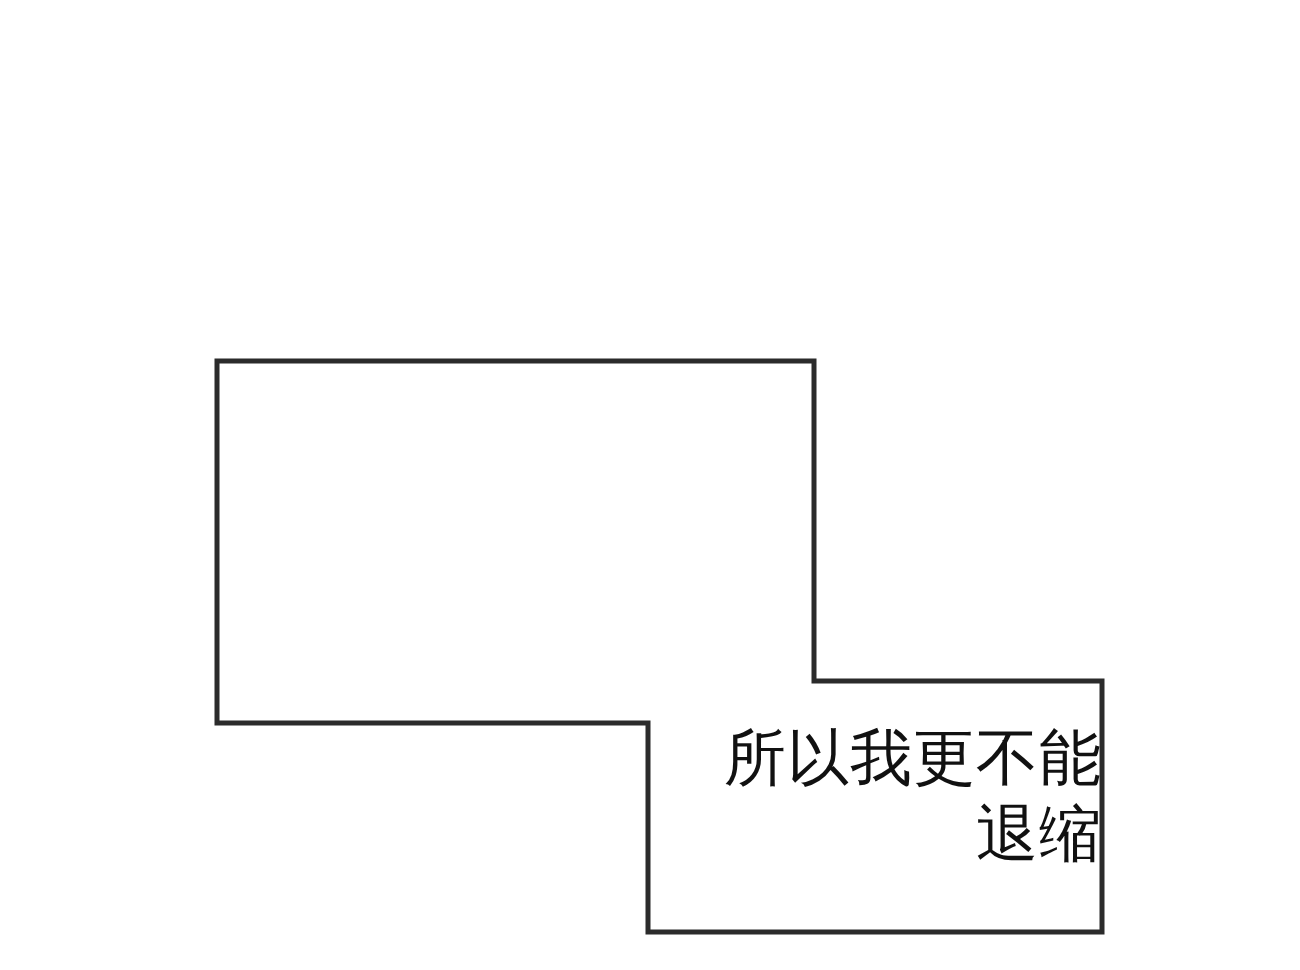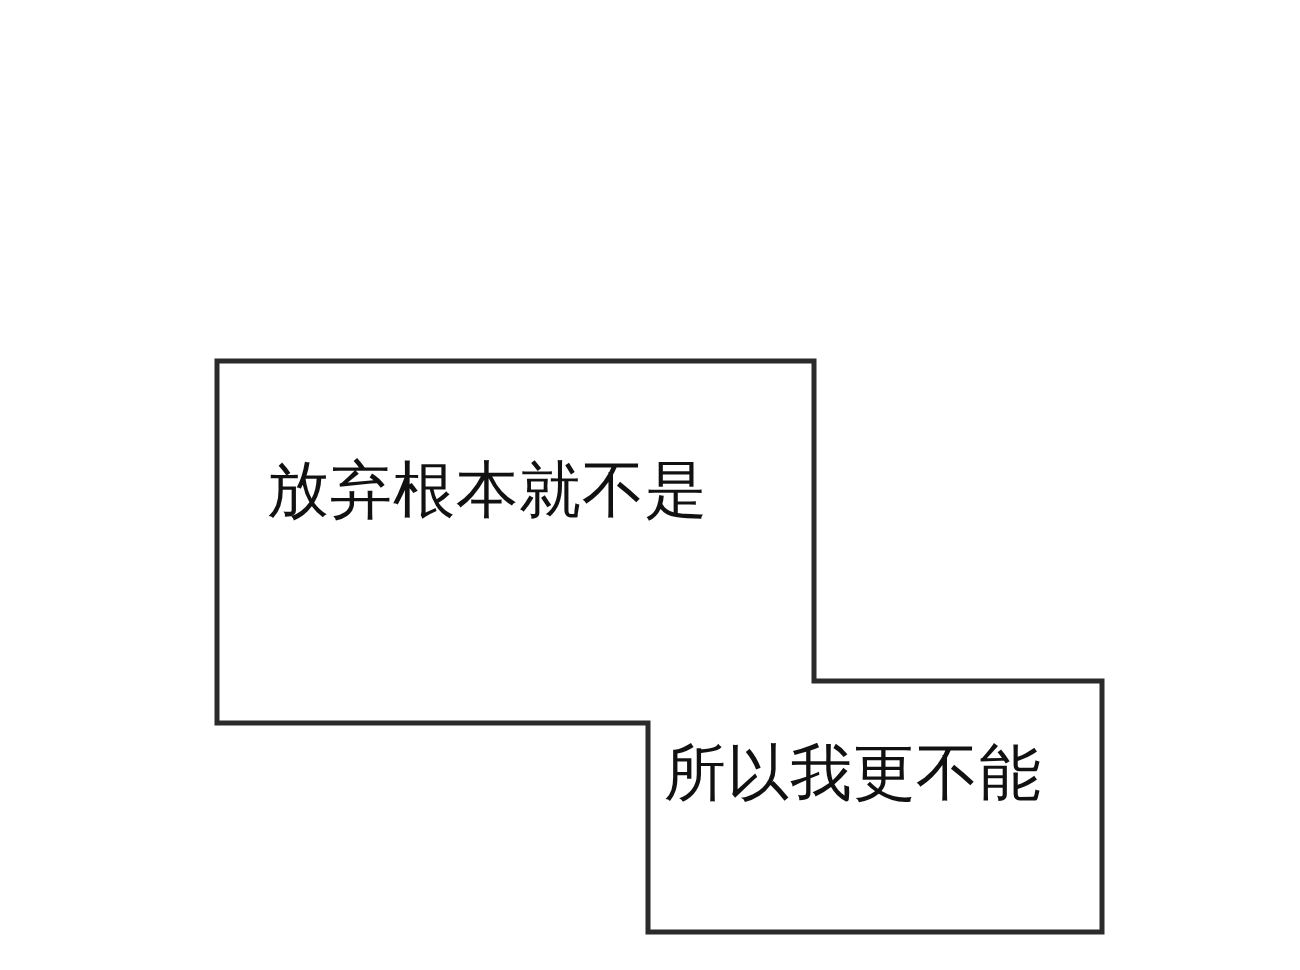--- a/index.html
+++ b/index.html
@@ -52,23 +52,23 @@
     width: 597px;
     text-align: center;
   }
   
   #bubble-one-text .line {
     padding-right: 56px;
   }
 
   #bubble-two-text {
     left: 648px;
-    top: 735px;
+    top: 720px;
     width: 454px;
-    text-align: left;
+    text-align: right;
   }
   #bubble-two-text .line {
     padding-left: 16px;
   }
 </style>
 </head>
 <body>
 
 <div id="stage">
 
@@ -83,20 +83,20 @@
              L 814 681
              L 1102 681
              L 1102 932
              L 648 932
              L 648 723
              L 217 723
              Z" fill="none" stroke="#2b2b2b" stroke-width="5" stroke-linejoin="miter" stroke-linecap="square"></path>
   </svg>
 
   <div id="bubble-one-text" class="bubble-text">
-    <span class="line">放弃根本就不是</span>
   </div>
 
   <div id="bubble-two-text" class="bubble-text">
     <span class="line">所以我更不能</span>
+    <span class="line">退缩</span>
   </div>
 
 </div>
 
 </body></html>

